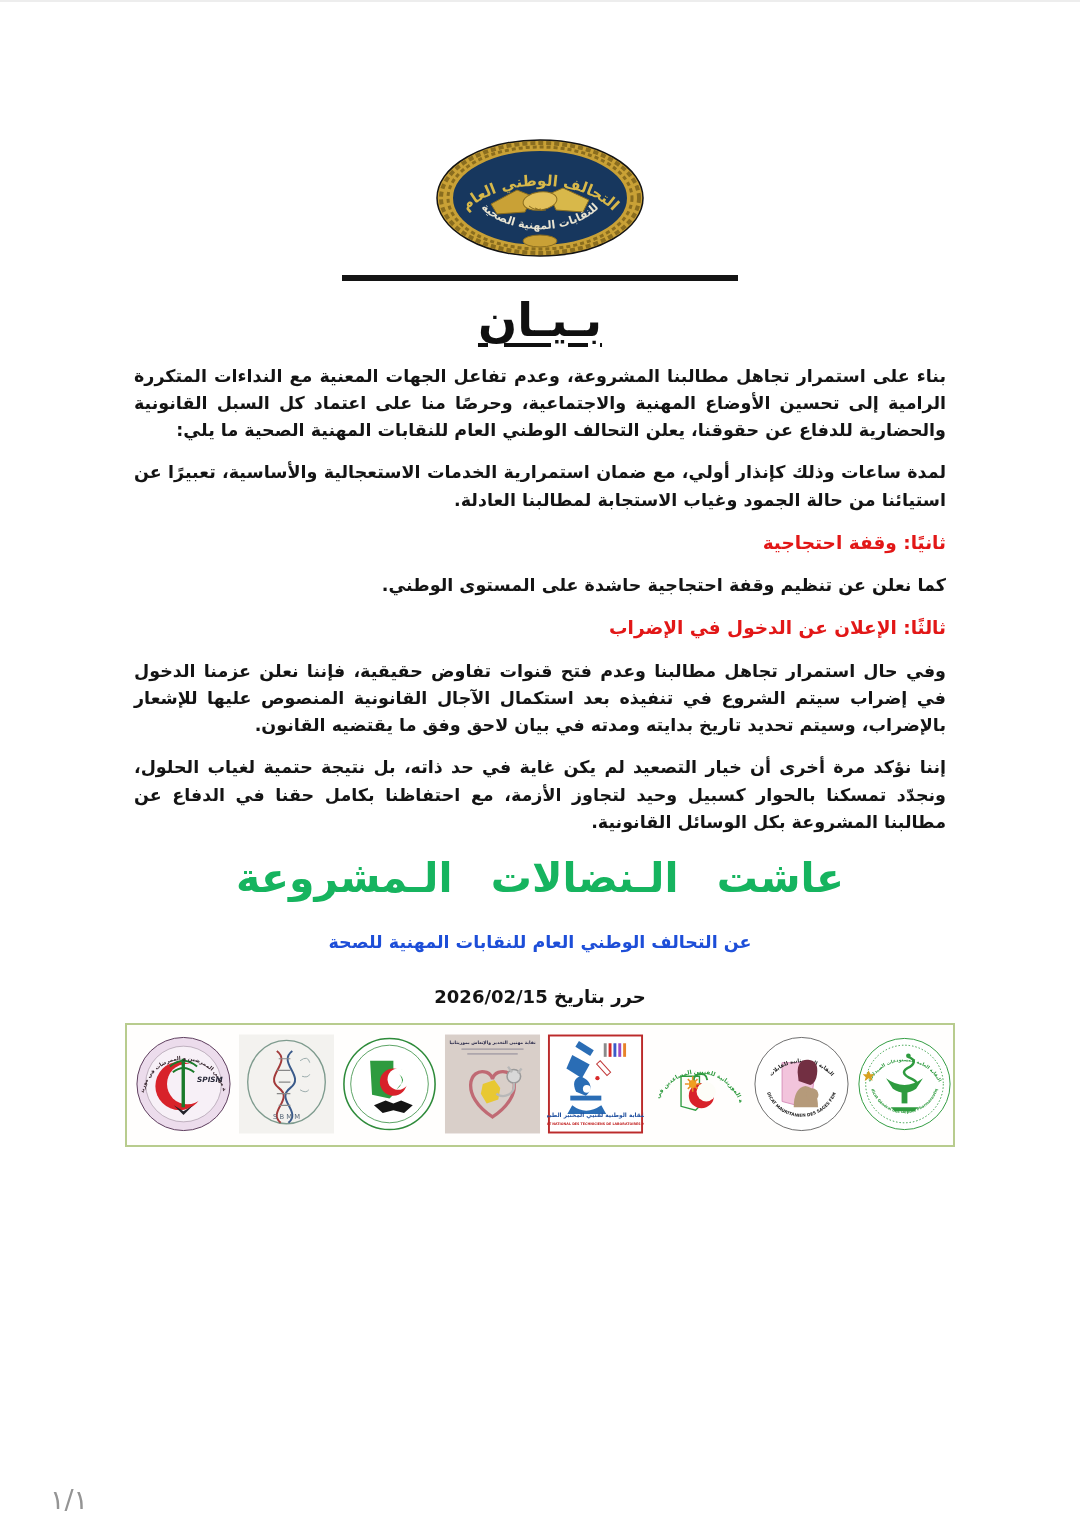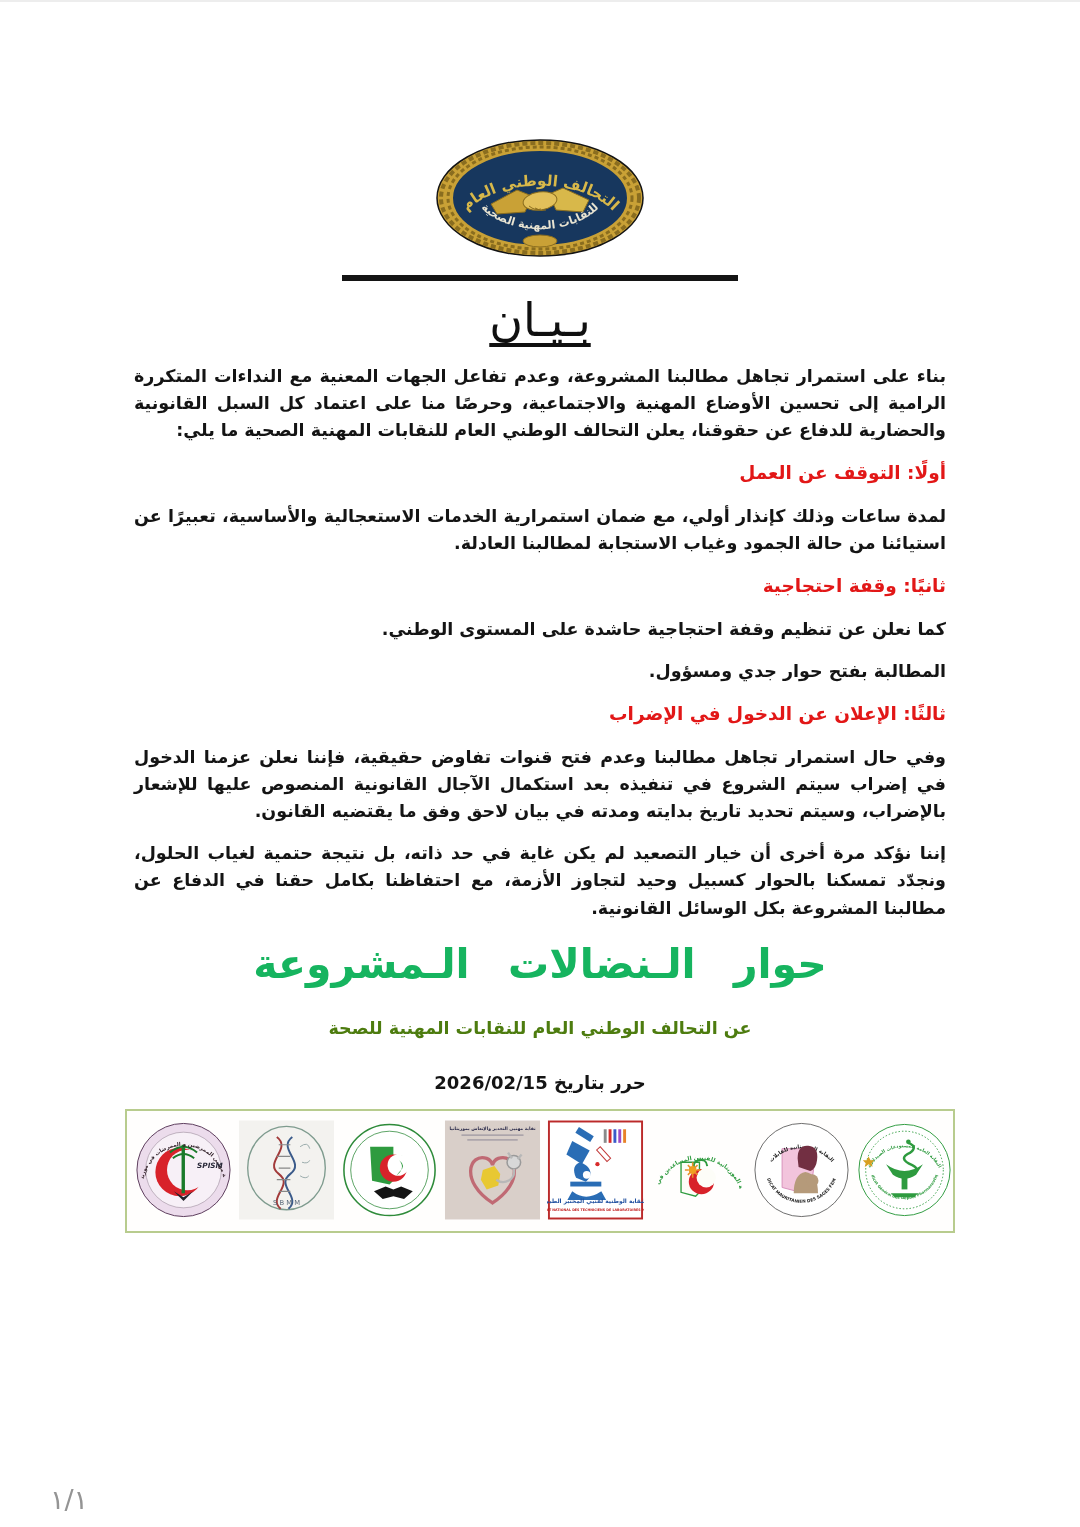--- a/index.html
+++ b/index.html
@@ -3,31 +3,31 @@
 <meta charset="utf-8">
 <style>
   html,body{margin:0;padding:0;}
   body{
     width:1080px;height:1527px;position:relative;background:#ffffff;
     font-family:"DejaVu Sans",sans-serif;color:#151515;overflow:hidden;
     border-top:2px solid #ededed;box-sizing:border-box;
   }
   .emblem-wrap{width:212px;margin:136px auto 0;}
   .rule{width:396px;height:6px;background:#141414;margin:13px auto 0;}
-  .doc-title{margin:12px 0 0;text-align:center;font-size:46px;font-weight:normal;color:#101010;}
+  .doc-title{margin:12px 0 0;text-align:center;font-size:46px;font-weight:bold;color:#101010;}
   .doc-title span{text-decoration:underline;text-decoration-thickness:4px;text-underline-offset:7px;}
   .text-col{
     width:812px;margin:16px auto 0;direction:rtl;text-align:justify;text-align-last:right;
     font-size:17.5px;font-weight:bold;line-height:1.55;color:#141414;
   }
   .text-col p{margin:15px 0 15px;}
   .red-h{color:#e21717;font-size:18.5px;font-weight:bold;margin:4px 0 12px;}
   .red-num{color:#e21717;}
   .slogan{direction:rtl;text-align:center;color:#16b45f;font-size:41px;font-weight:bold;word-spacing:24px;margin:18px 0 0;}
-  .signature{direction:rtl;text-align:center;color:#4d7c0f;font-size:17.5px;font-weight:bold;margin:30px 0 8px;}
+  .signature{direction:rtl;text-align:center;color:#1d4ed8;font-size:17.5px;font-weight:bold;margin:30px 0 8px;}
   .dateline{width:812px;margin:34px auto 0;direction:rtl;text-align:center;font-size:18px;font-weight:bold;color:#141414;}
   .logo-strip{
     width:830px;margin:16px auto 0;border:2px solid #b8cc8e;background:#fffefd;
     height:124px;box-sizing:border-box;display:flex;gap:6px;padding:7px 8px;align-items:flex-start;
   }
   .logo{width:97px;height:104px;flex:0 0 auto;}
   .page-num{position:absolute;left:50px;bottom:12px;color:#949494;font-size:27px;}
   svg text{font-family:"DejaVu Sans",sans-serif;}
 </style>
 </head>
@@ -60,35 +60,33 @@
   </svg>
 </div>
 
 <div class="rule"></div>
 
 <h1 class="doc-title"><span>بـيـان</span></h1>
 
 <div class="text-col">
   <p>بناء على استمرار تجاهل مطالبنا المشروعة، وعدم تفاعل الجهات المعنية مع النداءات المتكررة الرامية إلى تحسين الأوضاع المهنية والاجتماعية، وحرصًا منا على اعتماد كل السبل القانونية والحضارية للدفاع عن حقوقنا، يعلن التحالف الوطني العام للنقابات المهنية الصحية ما يلي:</p>
 
-  <h2 class="red-h">أولًا: التوقف عن العمل</h2>
   <p>لمدة ساعات وذلك كإنذار أولي، مع ضمان استمرارية الخدمات الاستعجالية والأساسية، تعبيرًا عن استيائنا من حالة الجمود وغياب الاستجابة لمطالبنا العادلة.</p>
 
   <h2 class="red-h">ثانيًا: وقفة احتجاجية</h2>
 
   <p>كما نعلن عن تنظيم وقفة احتجاجية حاشدة على المستوى الوطني.</p>
-  <p>المطالبة بفتح حوار جدي ومسؤول.</p>
 
   <h2 class="red-h">ثالثًا: الإعلان عن الدخول في الإضراب</h2>
   <p>وفي حال استمرار تجاهل مطالبنا وعدم فتح قنوات تفاوض حقيقية، فإننا نعلن عزمنا الدخول في إضراب سيتم الشروع في تنفيذه بعد استكمال الآجال القانونية المنصوص عليها للإشعار بالإضراب، وسيتم تحديد تاريخ بدايته ومدته في بيان لاحق وفق ما يقتضيه القانون.</p>
 
   <p>إننا نؤكد مرة أخرى أن خيار التصعيد لم يكن غاية في حد ذاته، بل نتيجة حتمية لغياب الحلول، ونجدّد تمسكنا بالحوار كسبيل وحيد لتجاوز الأزمة، مع احتفاظنا بكامل حقنا في الدفاع عن مطالبنا المشروعة بكل الوسائل القانونية.</p>
 </div>
 
-<div class="slogan">حوار الـنضالات الـمشروعة</div>
+<div class="slogan">عاشت الـنضالات الـمشروعة</div>
 <div class="signature">عن التحالف الوطني العام للنقابات المهنية للصحة</div>
 <div class="dateline">حرر بتاريخ 2026/02/15</div>
 
 <div class="logo-strip">
 
   <svg class="logo" viewBox="0 0 100 104">
     <defs>
         <path id="l1arc" d="M9,60 A42,42 0 0 1 91,60"></path>
       </defs>
     <circle cx="50" cy="52" r="48" fill="#ecdcec" stroke="#5a3a5a" stroke-width="1"></circle>

